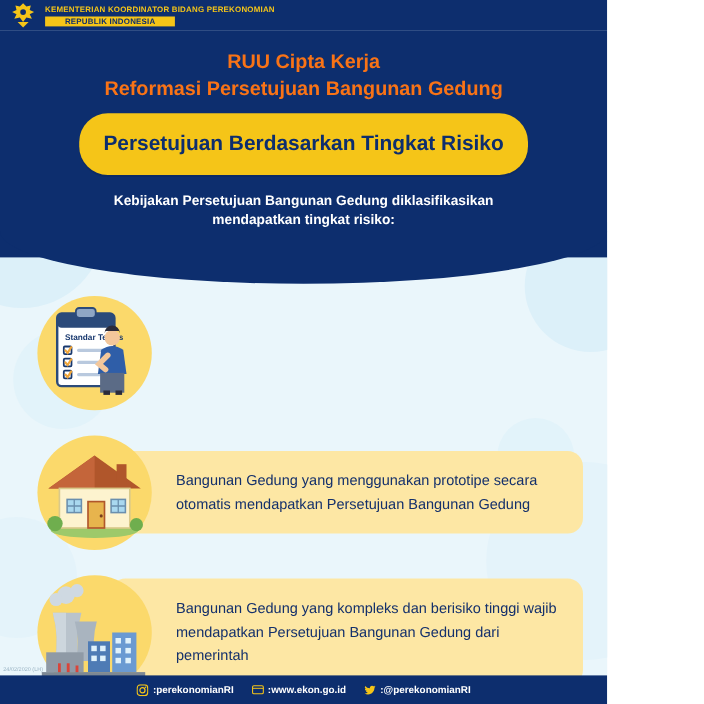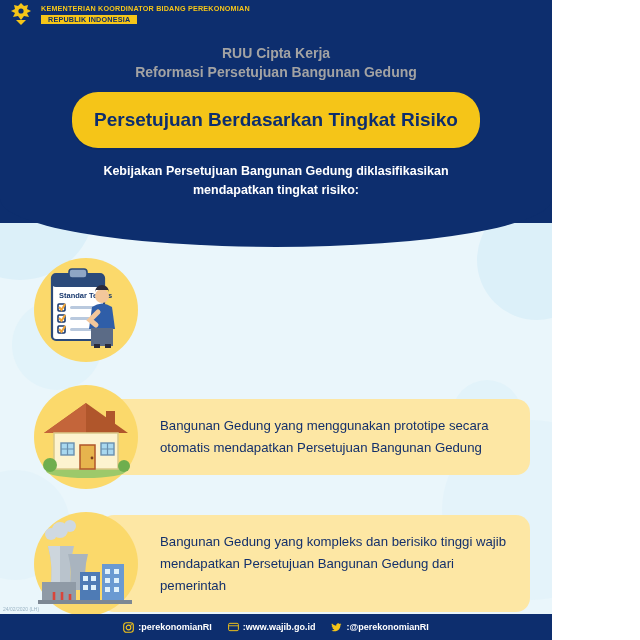--- a/index.html
+++ b/index.html
@@ -54,21 +54,21 @@
     color: #f5c518;
     font-size: 7.2px;
     font-weight: bold;
     line-height: 1.35;
     letter-spacing: .2px;
   }
   .header-text .line2 {
     background: #f5c518;
     color: #0d2e6e;
     display: inline-block;
-    padding: 0 7px;
+    padding: 0 18px;
     margin-top: 1px;
   }
 
   
   .top-panel {
     position: relative;
     background: #0d2e6e;
     padding: 16px 30px 24px;
     text-align: center;
     z-index: 4;
@@ -77,22 +77,22 @@
   .top-panel::after {
     content: "";
     position: absolute;
     left: 0; right: 0; bottom: -24px;
     height: 48px;
     background: #0d2e6e;
     border-radius: 0 0 50% 50% / 0 0 100% 100%;
     z-index: -1;
   }
   .title {
-    color: #a3a3a3;
-    font-size: 14px;
+    color: #f97316;
+    font-size: 18px;
     font-weight: bold;
     line-height: 1.35;
     margin: 0 0 10px;
   }
   .title .t2 { display: block; text-align: center; }
   .ribbon {
     display: inline-block;
     background: #f5c518;
     color: #0d2e6e;
     font-size: 19px;
@@ -354,21 +354,21 @@
       </span>
       <span>:perekonomianRI</span>
     </div>
     <div class="footer-item">
       <span class="fi-icon">
         <svg width="12" height="10" viewBox="0 0 18 14">
           <rect x="1" y="1" width="16" height="12" rx="2" fill="none" stroke="#f5c518" stroke-width="1.6"></rect>
           <path d="M1 5 H17" stroke="#f5c518" stroke-width="1.4"></path>
         </svg>
       </span>
-      <span>:www.wajib.go.id</span>
+      <span>:www.ekon.go.id</span>
     </div>
     <div class="footer-item">
       <span class="fi-icon">
         <svg width="12" height="11" viewBox="0 0 16 16">
           <path d="M15 3.2c-.5.3-1.1.5-1.7.6.6-.4 1-1 1.2-1.7-.6.3-1.2.6-1.9.7A3 3 0 0 0 7.6 5.5 8.5 8.5 0 0 1 1.4 2.3a3 3 0 0 0 .9 4 3 3 0 0 1-1.3-.4 3 3 0 0 0 2.4 2.9 3 3 0 0 1-1.3 0 3 3 0 0 0 2.8 2.1A6 6 0 0 1 .6 12.2a8.5 8.5 0 0 0 4.6 1.3c5.5 0 8.5-4.6 8.5-8.5v-.4c.6-.4 1.1-1 1.5-1.5z" fill="#f5c518"></path>
         </svg>
       </span>
       <span>:@perekonomianRI</span>
     </div>
   </div>

